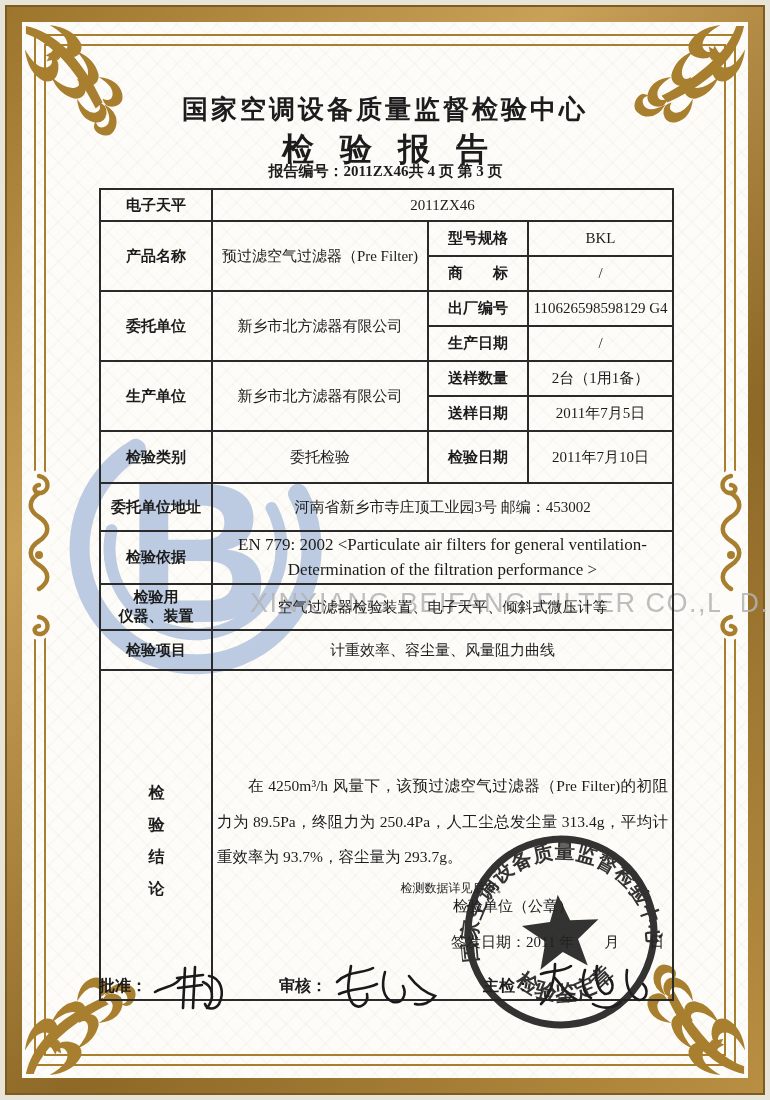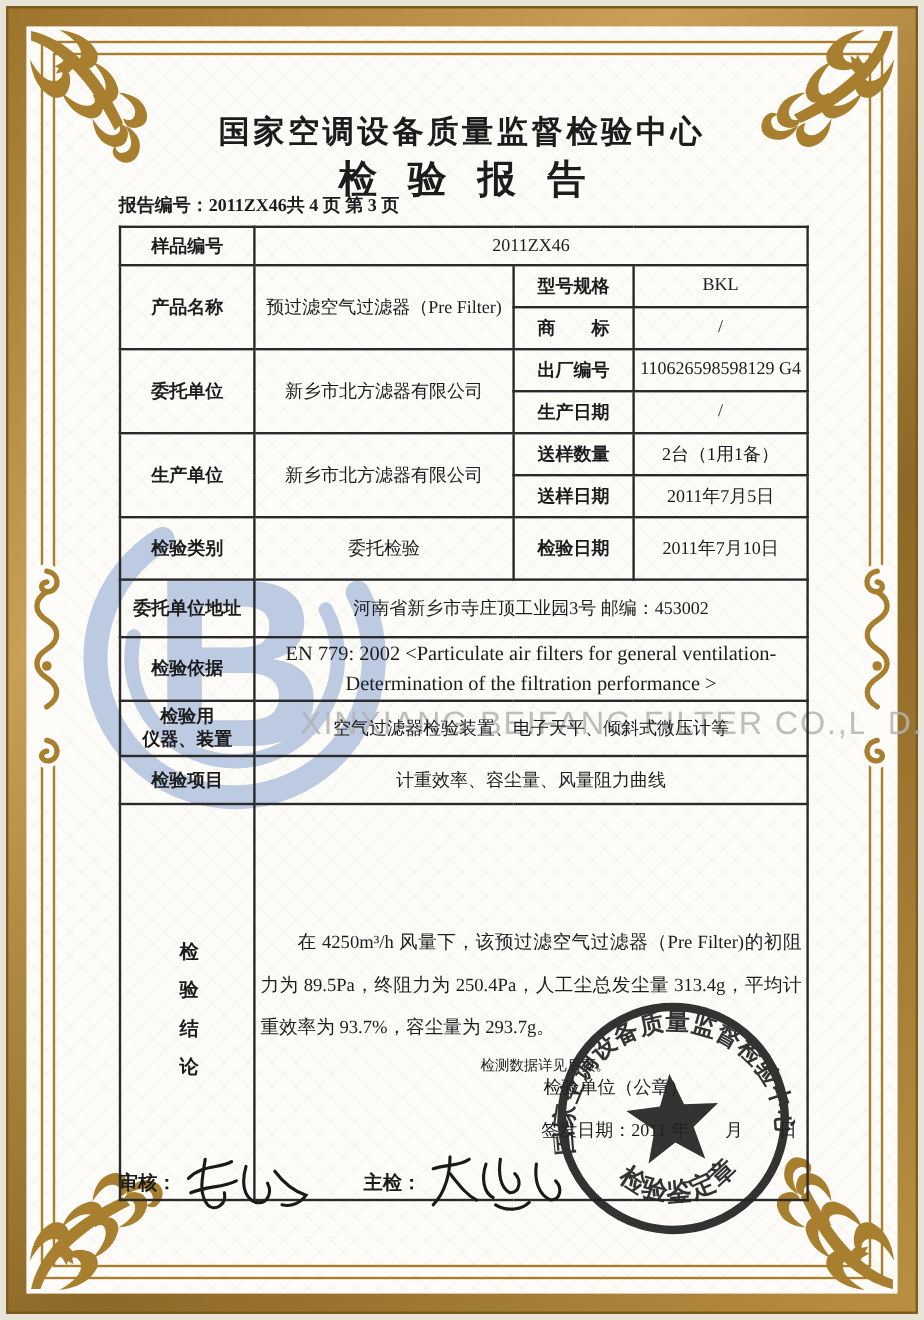--- a/index.html
+++ b/index.html
@@ -40,21 +40,21 @@
     font-family:"Liberation Sans","DejaVu Sans",sans-serif;letter-spacing:1.5px;white-space:nowrap;}
   .wm-logo{position:absolute;left:56px;top:410px;}
 
   
   .content{position:absolute;left:0;top:0;width:770px;height:1100px;z-index:3;}
   .org-title{position:absolute;left:0;top:92px;width:770px;text-align:center;
     font-size:26px;font-weight:bold;letter-spacing:3px;}
   .report-title{position:absolute;left:0;top:128px;width:770px;text-align:center;
     font-size:32px;font-weight:bold;letter-spacing:26px;text-indent:26px;}
   .meta{position:absolute;left:99px;top:162px;width:573px;display:flex;
-    justify-content:flex-start;font-size:15px;font-weight:600;}
+    justify-content:center;font-size:15px;font-weight:600;}
   table.report{position:absolute;left:99px;top:188px;width:573px;border-collapse:collapse;
     table-layout:fixed;font-size:15px;}
   table.report td{border:2px solid #2a2a2a;text-align:center;vertical-align:middle;
     padding:1px 4px;background:transparent;}
   td.lab{font-weight:600;}
   td.tl{text-align:left;padding-left:12px;}
   td.basis{font-size:17px;line-height:1.45;padding:2px 6px;}
   td.conc{position:relative;vertical-align:top;text-align:left;padding:30px 14px 0 16px;}
   .conc-p{margin:0;text-indent:2em;line-height:2.3;font-size:15.5px;text-align:justify;}
   .conc-note{margin:0;text-indent:2em;line-height:2.3;font-size:12px;}
@@ -182,21 +182,21 @@
 
     <table class="report">
       <colgroup>
           <col style="width:112px">
           <col style="width:216px">
           <col style="width:100px">
           <col style="width:145px">
         </colgroup>
       <tbody>
           <tr style="height:32px">
-        <td class="lab">样品编号</td>
+        <td class="lab">电子天平</td>
         <td class="tl" colspan="3">2011ZX46</td>
       </tr>
       <tr style="height:35px">
         <td class="lab" rowspan="2">产品名称</td>
         <td rowspan="2">预过滤空气过滤器（Pre Filter)</td>
         <td class="lab">型号规格</td>
         <td>BKL</td>
       </tr>
       <tr style="height:35px">
         <td class="lab">商　　标</td>
@@ -271,20 +271,34 @@
             <text font-size="21" font-weight="bold" fill="#222222" letter-spacing="1">
               <textPath href="#sealBottom" startOffset="50%" text-anchor="middle">检验鉴定章</textPath>
             </text>
           </svg>
         </td>
       </tr>
     </tbody>
       </table>
 
     <div class="sig-row">
+      <div class="sig-group">
+        <span class="lbl">批准：</span>
+        <svg class="sig-ink" width="86" height="56" viewBox="0 0 86 56" aria-label="黄阳">
+          <g stroke="#1a1a1a" stroke-width="2.6" fill="none" stroke-linecap="round">
+            <path d="M4,30 C14,24 22,26 30,16"></path>
+            <path d="M34,6 L32,46"></path>
+            <path d="M44,5 L42,46"></path>
+            <path d="M26,16 L52,13"></path>
+            <path d="M27,26 L51,23"></path>
+            <path d="M52,20 C62,24 64,36 56,46"></path>
+            <path d="M58,14 C70,16 74,30 68,42 C64,48 56,48 54,42"></path>
+          </g>
+        </svg>
+      </div>
       <div class="sig-group">
         <span class="lbl">审核：</span>
         <svg class="sig-ink" width="110" height="56" viewBox="0 0 110 56" aria-label="王君山">
           <g stroke="#1a1a1a" stroke-width="2.6" fill="none" stroke-linecap="round">
             <path d="M6,20 C18,8 32,12 42,6"></path>
             <path d="M20,4 C18,18 14,32 22,42 C28,48 38,42 36,32"></path>
             <path d="M8,32 C22,26 34,28 46,22"></path>
             <path d="M54,10 C50,24 52,36 62,40 C72,42 76,32 72,24"></path>
             <path d="M78,14 C84,22 92,30 104,34 C100,40 92,44 84,42"></path>
           </g>

